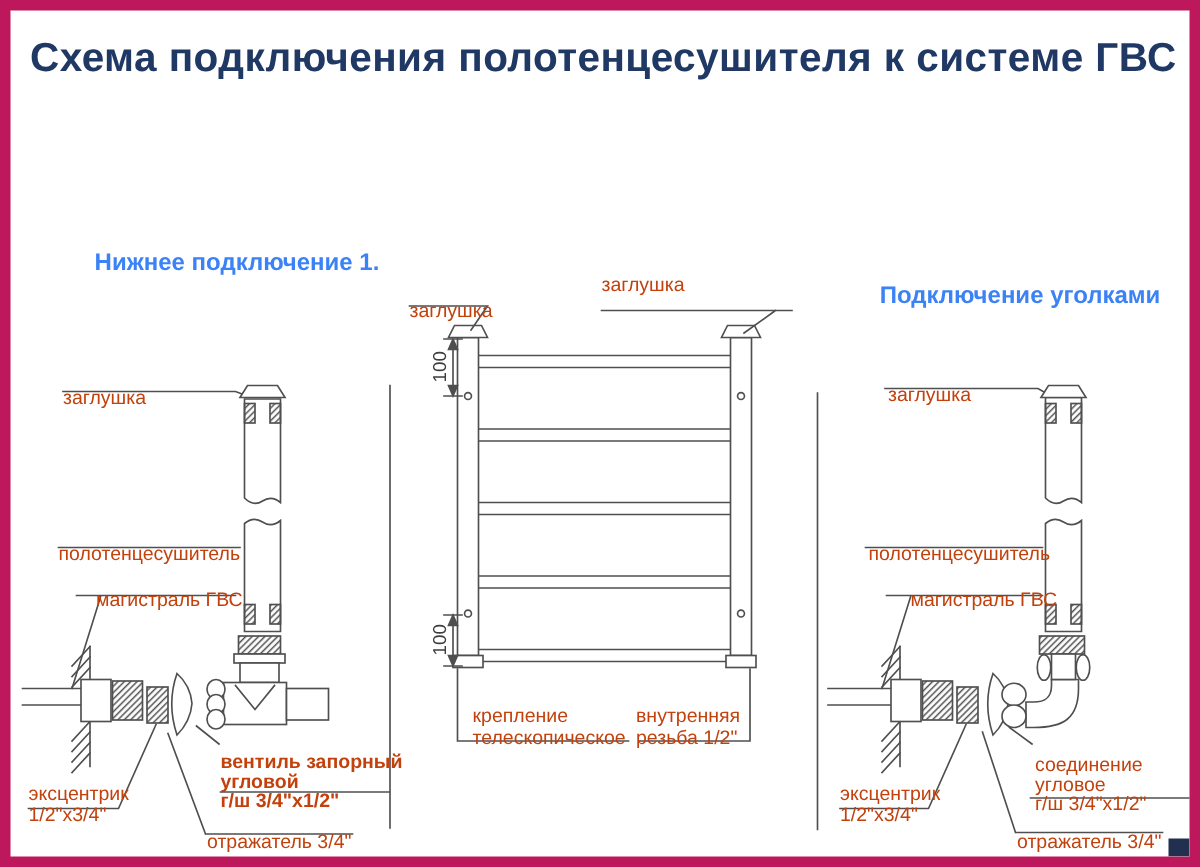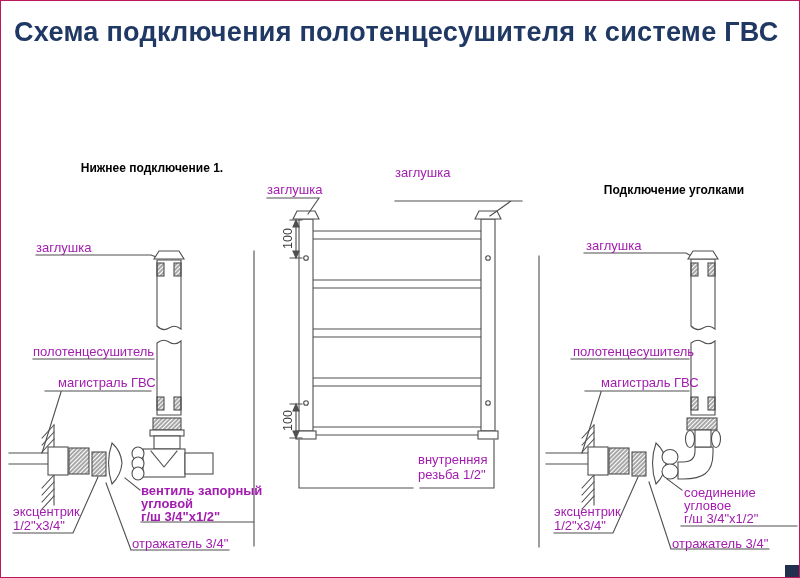--- a/index.html
+++ b/index.html
@@ -1,23 +1,23 @@
 <!DOCTYPE html>
 <html><head>
 <meta charset="utf-8">
 <style>
   html,body{margin:0;padding:0;background:#fff;}
   .page{position:relative;width:800px;height:578px;background:#ffffff;
-        font-family:"Liberation Sans",sans-serif;border:1px solid #be185d;
+        font-family:"Liberation Sans",sans-serif;border:7px solid #be185d;
         box-sizing:border-box;overflow:hidden;}
   .title{position:absolute;left:13px;top:16px;font-size:27px;font-weight:bold;
          color:#1f3864;letter-spacing:.3px;white-space:nowrap;}
-  .hdr{position:absolute;width:210px;text-align:center;font-size:12px;font-weight:bold;
-       color:#000000;white-space:nowrap;}
-  .lbl{position:absolute;font-size:13px;color:#a21caf;white-space:nowrap;line-height:13.2px;}
+  .hdr{position:absolute;width:210px;text-align:center;font-size:16px;font-weight:bold;
+       color:#3b82f6;white-space:nowrap;}
+  .lbl{position:absolute;font-size:13px;color:#c2410c;white-space:nowrap;line-height:13.2px;margin-top:11px;}
   .lh14 span{display:block;line-height:14px;}
   .lh15 span{display:block;line-height:15px;}
   .lh18 span{display:block;line-height:18px;}
   .l3 span{display:block;line-height:13.2px;}
   .dim{position:absolute;width:32px;height:13px;font-size:12.5px;color:#3d3d3d;
        text-align:center;transform:rotate(-90deg);transform-origin:center;line-height:13px;}
   svg.art{position:absolute;left:0;top:0;}
   .corner{position:absolute;right:0;bottom:0;width:14px;height:12px;background:#22304f;}
 </style>
 </head>
@@ -179,20 +179,24 @@
     <span>г/ш 3/4"x1/2"</span>
   </div>
   <div class="lbl" style="left:131px;top:536px;">отражатель 3/4"</div>
 
   <div class="lbl" style="left:266px;top:182px;">заглушка</div>
   <div class="lbl lh18" style="left:394px;top:163px;">
     <span>заглушка</span>
   </div>
   <div class="dim" style="left:271px;top:231px;">100</div>
   <div class="dim" style="left:271px;top:413px;">100</div>
+  <div class="lbl lh15" style="left:308px;top:451px;">
+    <span>крепление</span>
+    <span>телескопическое</span>
+  </div>
   <div class="lbl lh15" style="left:417px;top:451px;">
     <span>внутренняя</span>
     <span>резьба 1/2"</span>
   </div>
 
   <div class="hdr" style="left:568px;top:182px;">Подключение уголками</div>
   <div class="lbl" style="left:585px;top:238px;">заглушка</div>
   <div class="lbl" style="left:572px;top:344px;">полотенцесушитель</div>
   <div class="lbl" style="left:600px;top:375px;">магистраль ГВС</div>
   <div class="lbl lh14" style="left:553px;top:504px;">

